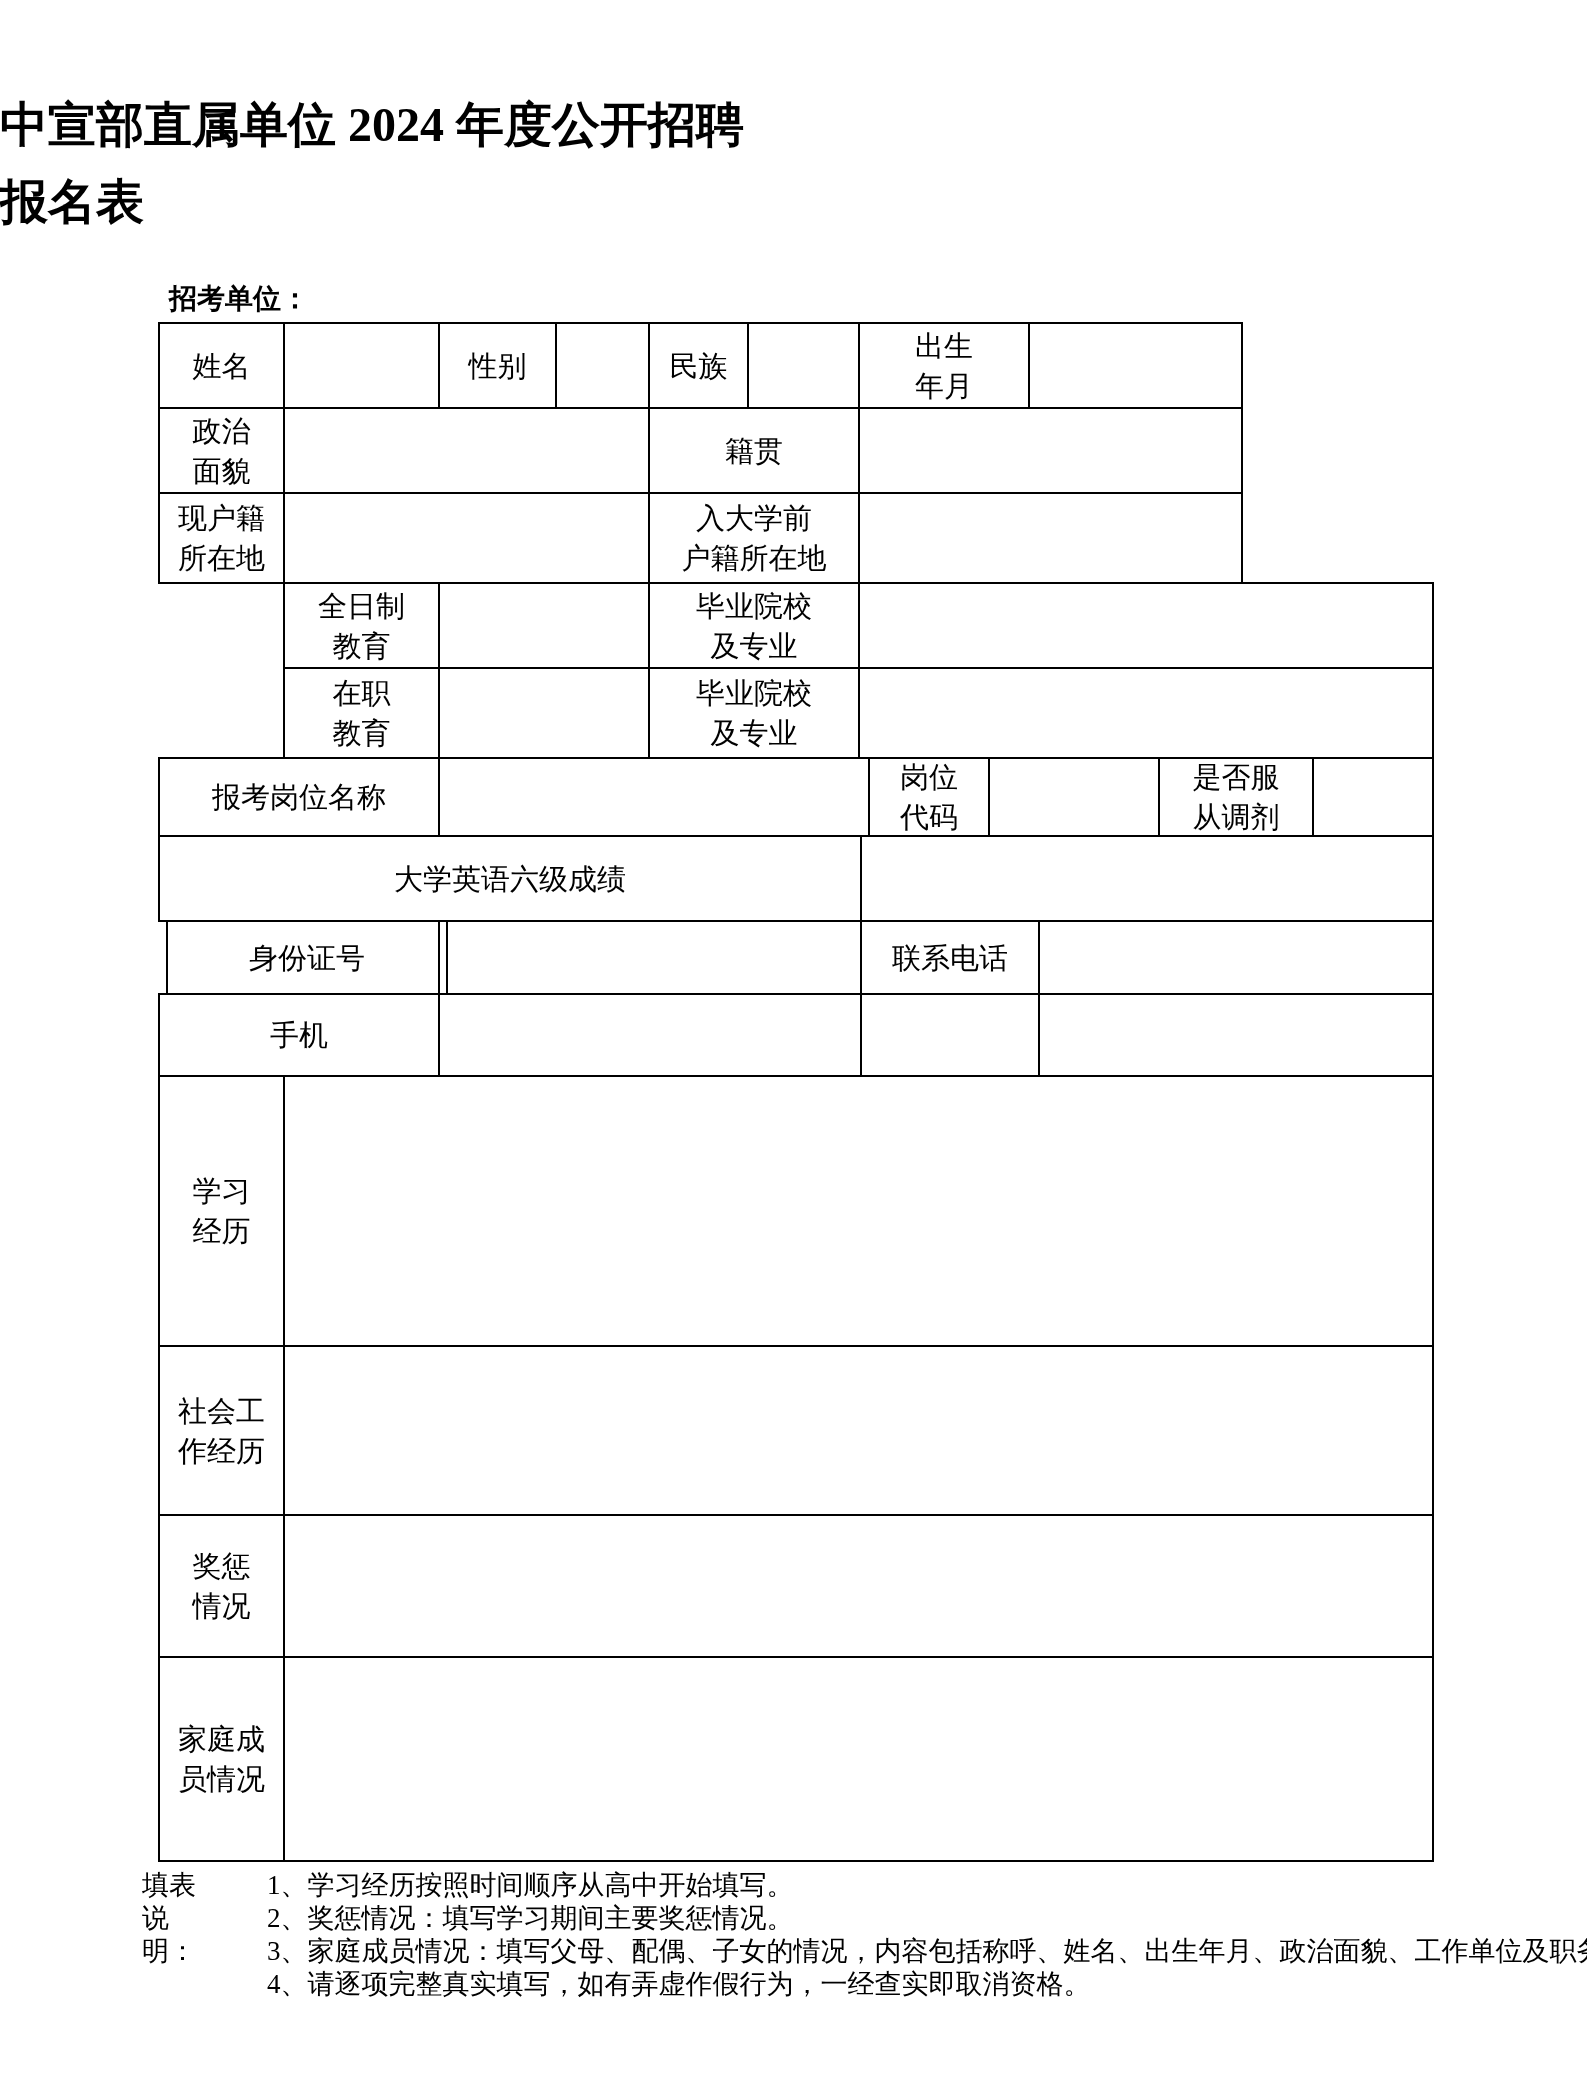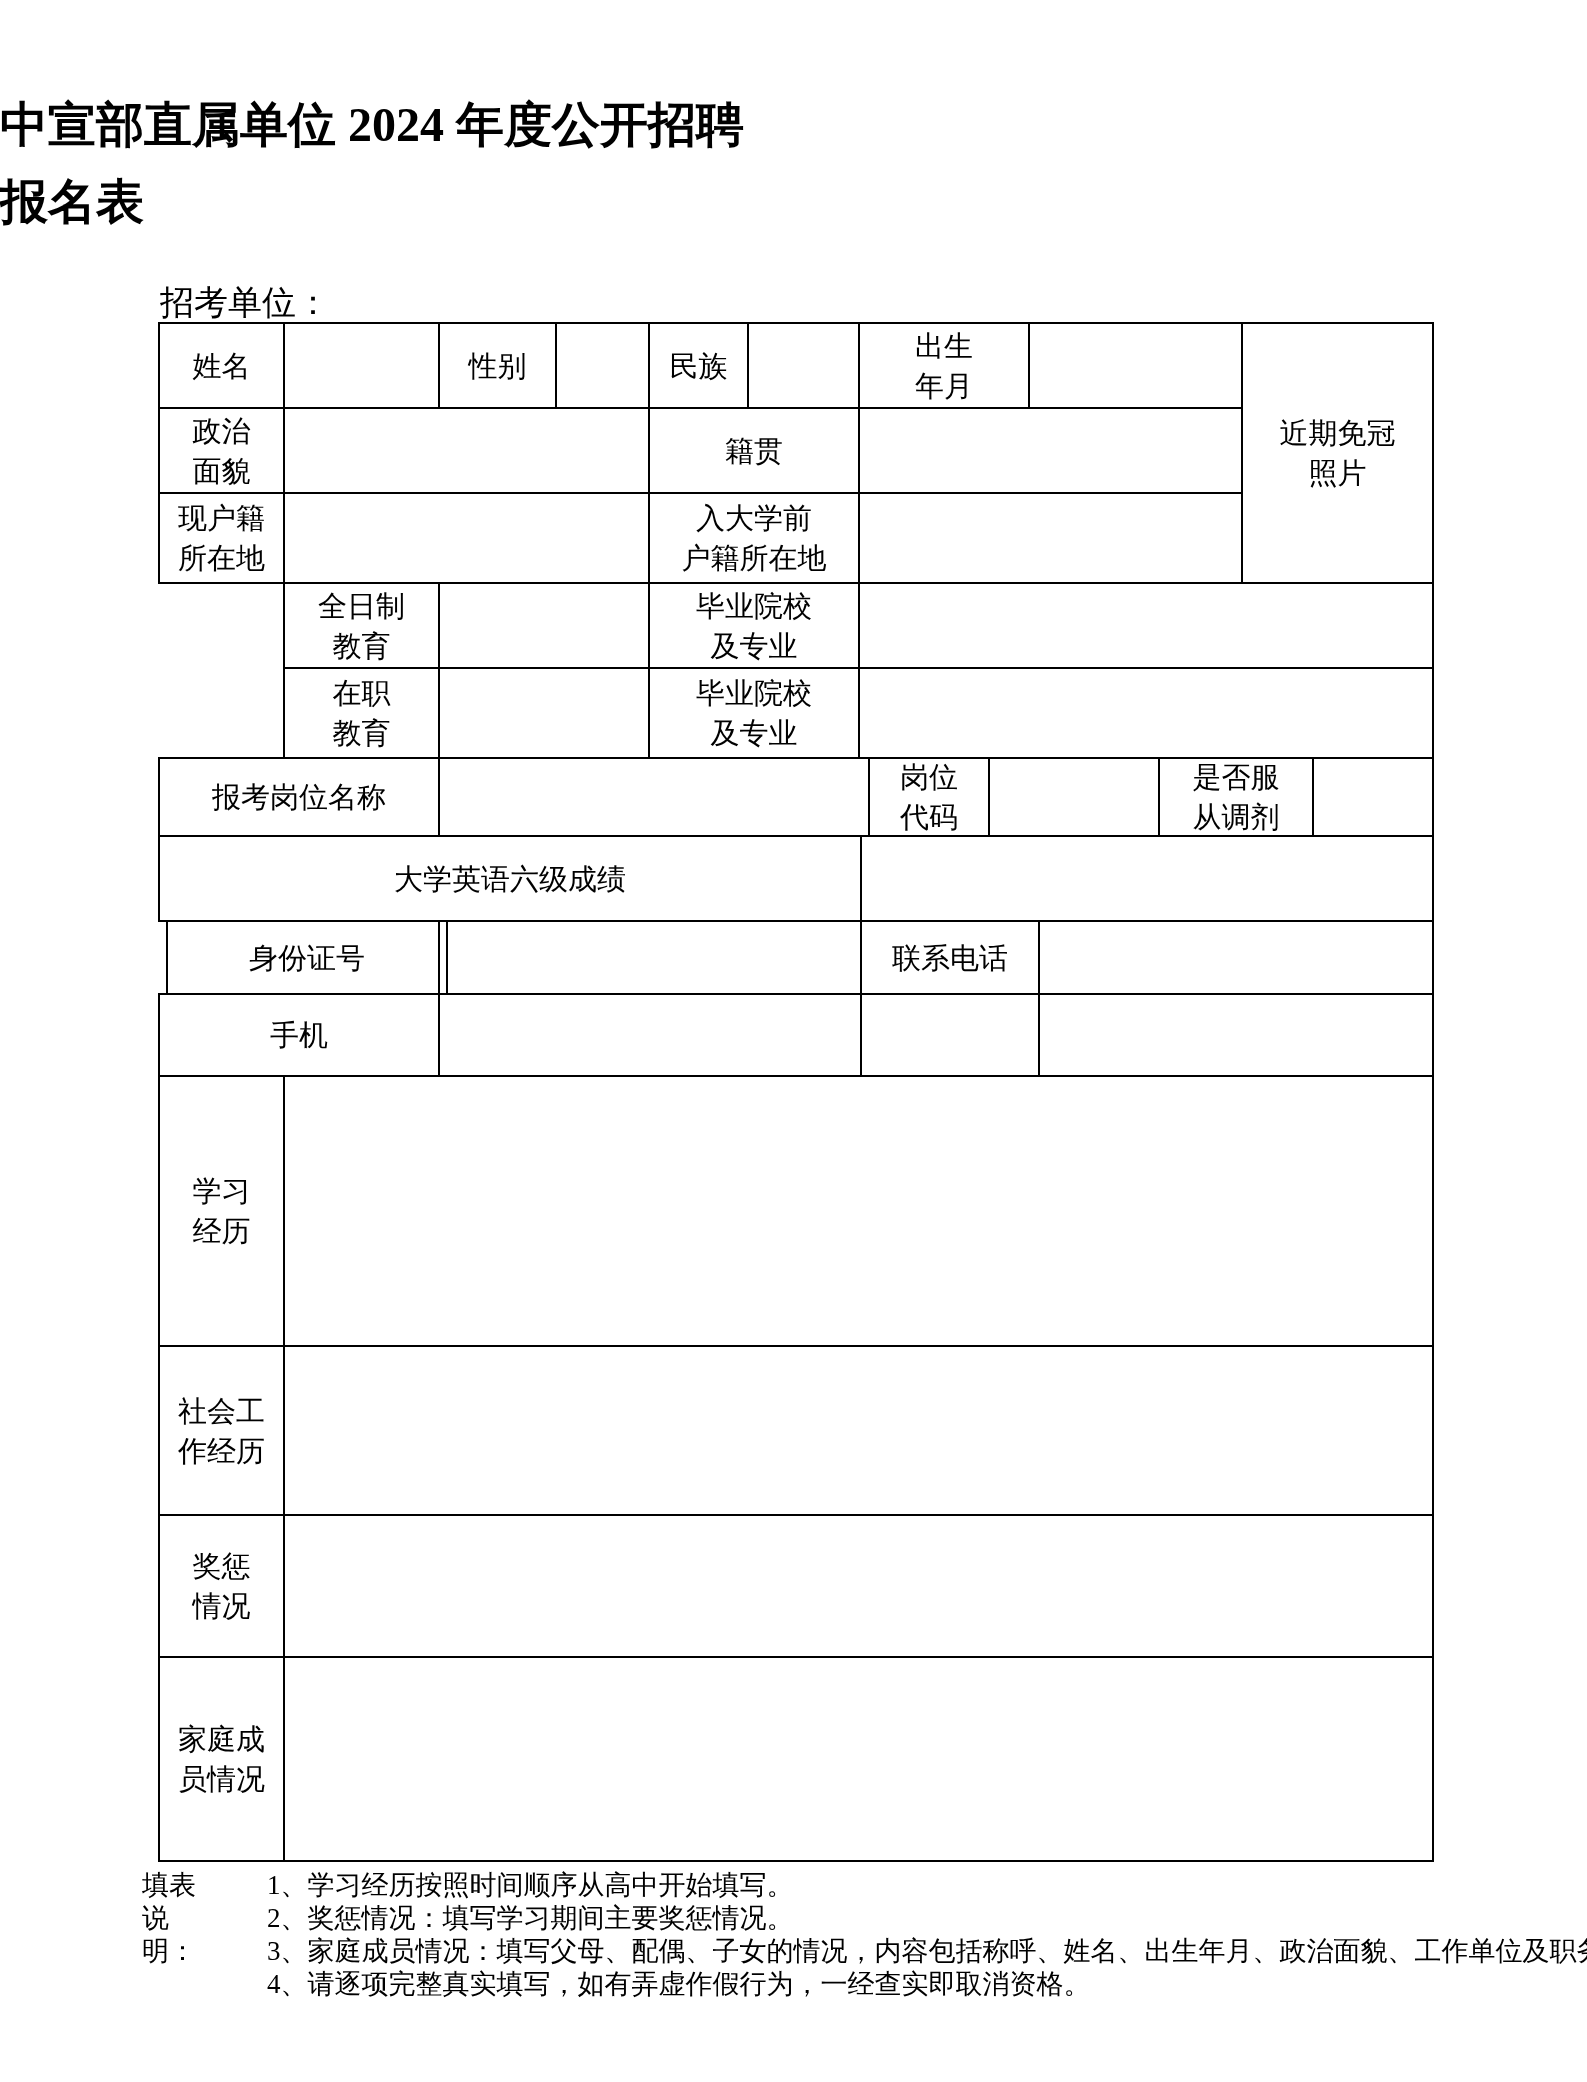--- a/index.html
+++ b/index.html
@@ -6,21 +6,21 @@
   body{
     width:1587px;height:2082px;position:relative;
     font-family:"Liberation Serif","DejaVu Serif",serif;
     color:#000;
   }
   .page-title{
     position:absolute;left:0;width:1587px;text-align:left;
     font-size:48px;font-weight:bold;line-height:56px;white-space:pre;
   }
   .unit-label{
-    position:absolute;left:160px;top:280px;font-size:34px;
+    position:absolute;left:169px;top:280px;font-size:28px;font-weight:bold;
   }
   .tbl{
     position:absolute;left:158px;top:322px;width:1276px;height:1540px;padding-left:16px;
   }
   .cell{
     position:absolute;box-sizing:border-box;border:2px solid #000;
     display:flex;align-items:center;justify-content:center;text-align:center;
     font-size:29px;line-height:40px;white-space:pre-line;background:#fff0;
   }
   .notes{position:absolute;top:1869px;left:0;font-size:27px;line-height:33px;}
@@ -40,22 +40,20 @@
 
   <div class="cell" style="left:0;top:0;width:127px;height:87px">姓名</div>
   <div class="cell" style="left:125px;top:0;width:157px;height:87px"></div>
   <div class="cell" style="left:280px;top:0;width:119px;height:87px">性别</div>
   <div class="cell" style="left:397px;top:0;width:95px;height:87px"></div>
   <div class="cell" style="left:490px;top:0;width:101px;height:87px">民族</div>
   <div class="cell" style="left:589px;top:0;width:113px;height:87px"></div>
   <div class="cell" style="left:700px;top:0;width:172px;height:87px">出生
 年月</div>
   <div class="cell" style="left:870px;top:0;width:215px;height:87px"></div>
-  <div class="cell" style="left:1083px;top:0;width:193px;height:262px">近期免冠
-照片</div>
 
   <div class="cell" style="left:0;top:85px;width:127px;height:87px">政治
 面貌</div>
   <div class="cell" style="left:125px;top:85px;width:367px;height:87px"></div>
   <div class="cell" style="left:490px;top:85px;width:212px;height:87px">籍贯</div>
   <div class="cell" style="left:700px;top:85px;width:385px;height:87px"></div>
 
   <div class="cell" style="left:0;top:170px;width:127px;height:92px">现户籍
 所在地</div>
   <div class="cell" style="left:125px;top:170px;width:367px;height:92px"></div>

